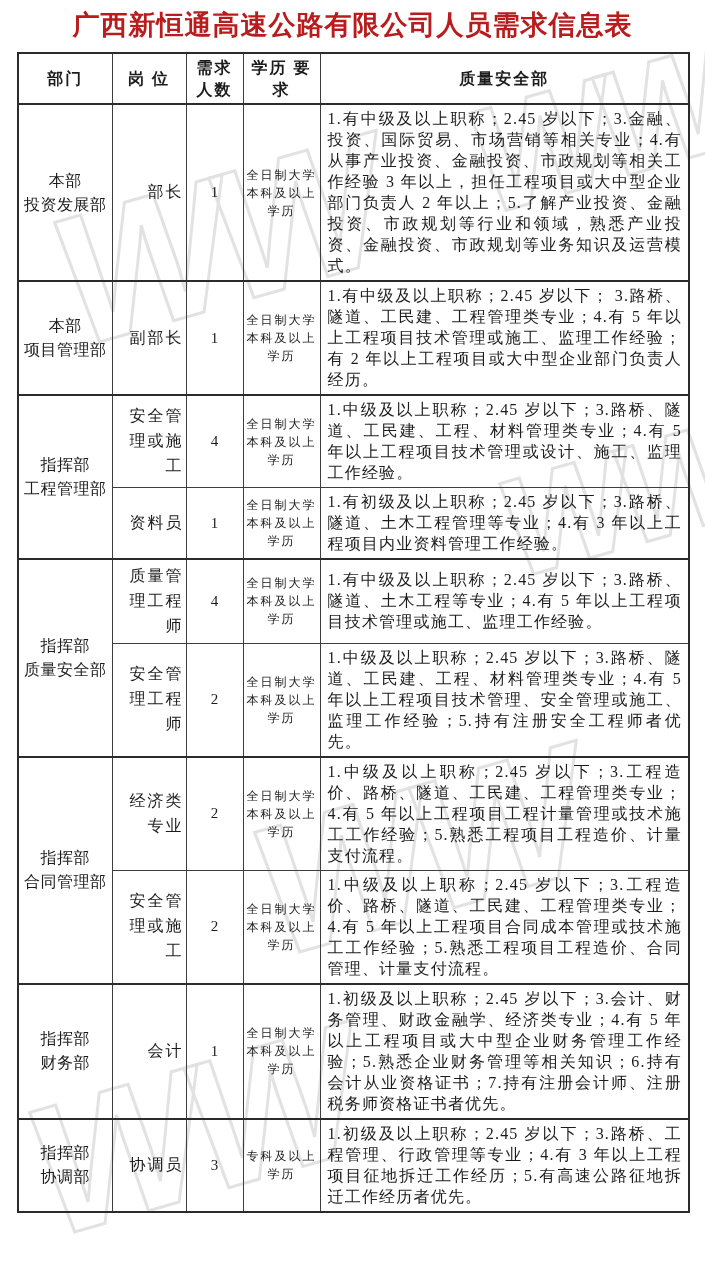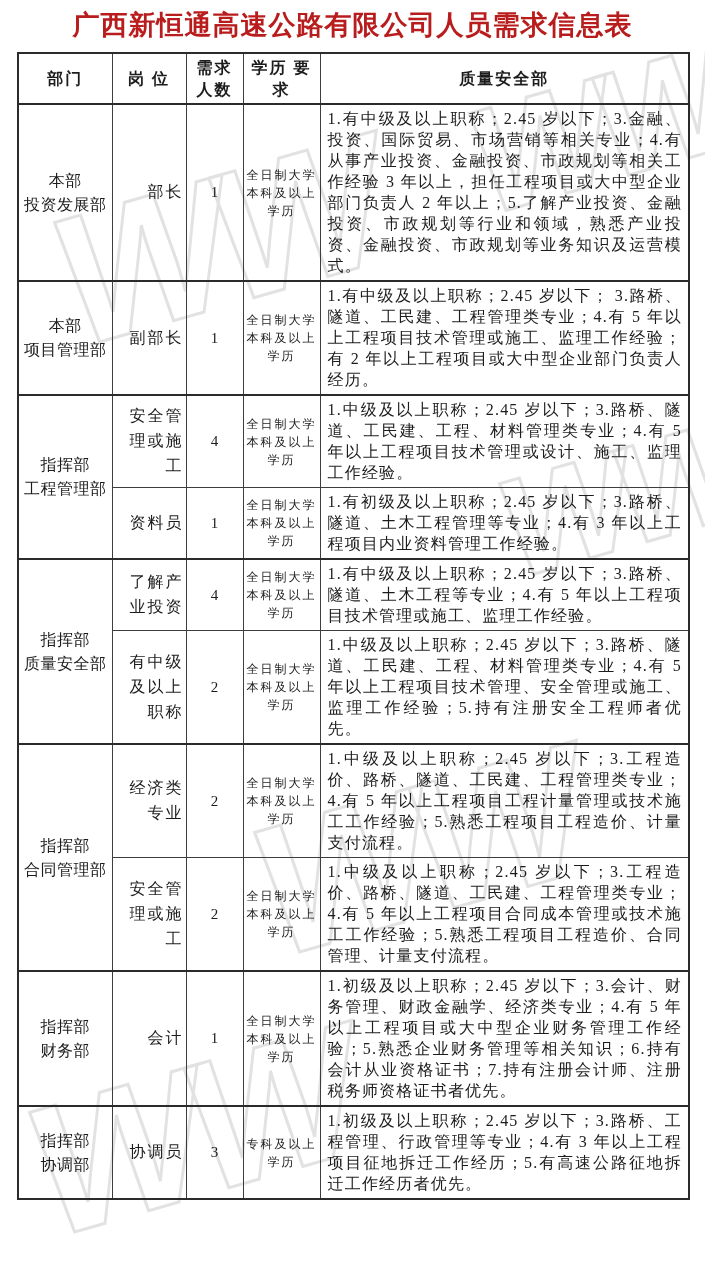--- a/index.html
+++ b/index.html
@@ -178,27 +178,27 @@
       </tr>
       <tr>
         <td class="pos">资料员</td>
         <td class="count">1</td>
         <td class="edu">全日制大学本科及以上学历</td>
         <td class="req">1.有初级及以上职称；2.45 岁以下；3.路桥、隧道、土木工程管理等专业；4.有 3 年以上工程项目内业资料管理工作经验。</td>
       </tr>
       <tr class="group-start">
         <td class="dept" rowspan="2">指挥部
 质量安全部</td>
-        <td class="pos">了解产业投资</td>
+        <td class="pos">质量管理工程师</td>
         <td class="count">4</td>
         <td class="edu">全日制大学本科及以上学历</td>
         <td class="req">1.有中级及以上职称；2.45 岁以下；3.路桥、隧道、土木工程等专业；4.有 5 年以上工程项目技术管理或施工、监理工作经验。</td>
       </tr>
       <tr>
-        <td class="pos">有中级及以上职称</td>
+        <td class="pos">安全管理工程师</td>
         <td class="count">2</td>
         <td class="edu">全日制大学本科及以上学历</td>
         <td class="req">1.中级及以上职称；2.45 岁以下；3.路桥、隧道、工民建、工程、材料管理类专业；4.有 5 年以上工程项目技术管理、安全管理或施工、监理工作经验；5.持有注册安全工程师者优先。</td>
       </tr>
       <tr class="group-start">
         <td class="dept" rowspan="2">指挥部
 合同管理部</td>
         <td class="pos">经济类专业</td>
         <td class="count">2</td>
         <td class="edu">全日制大学本科及以上学历</td>

